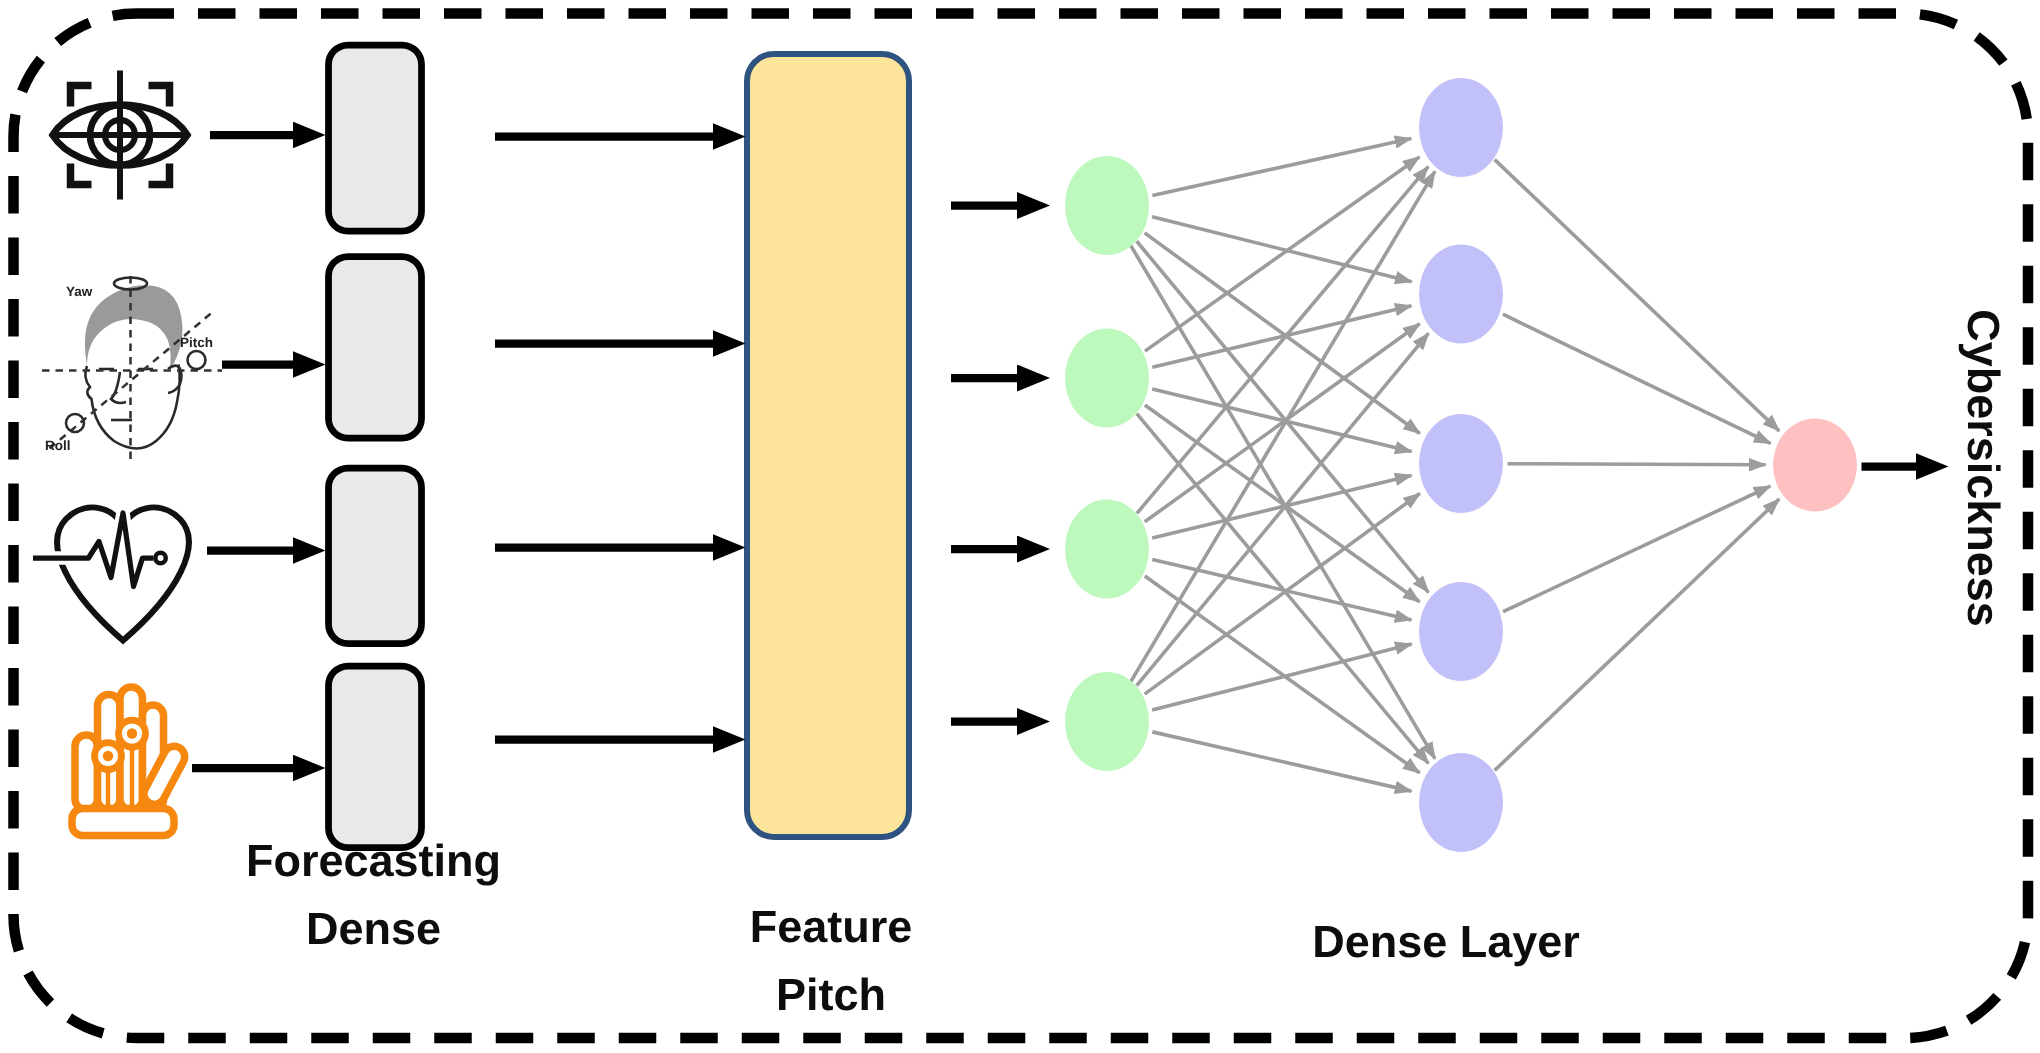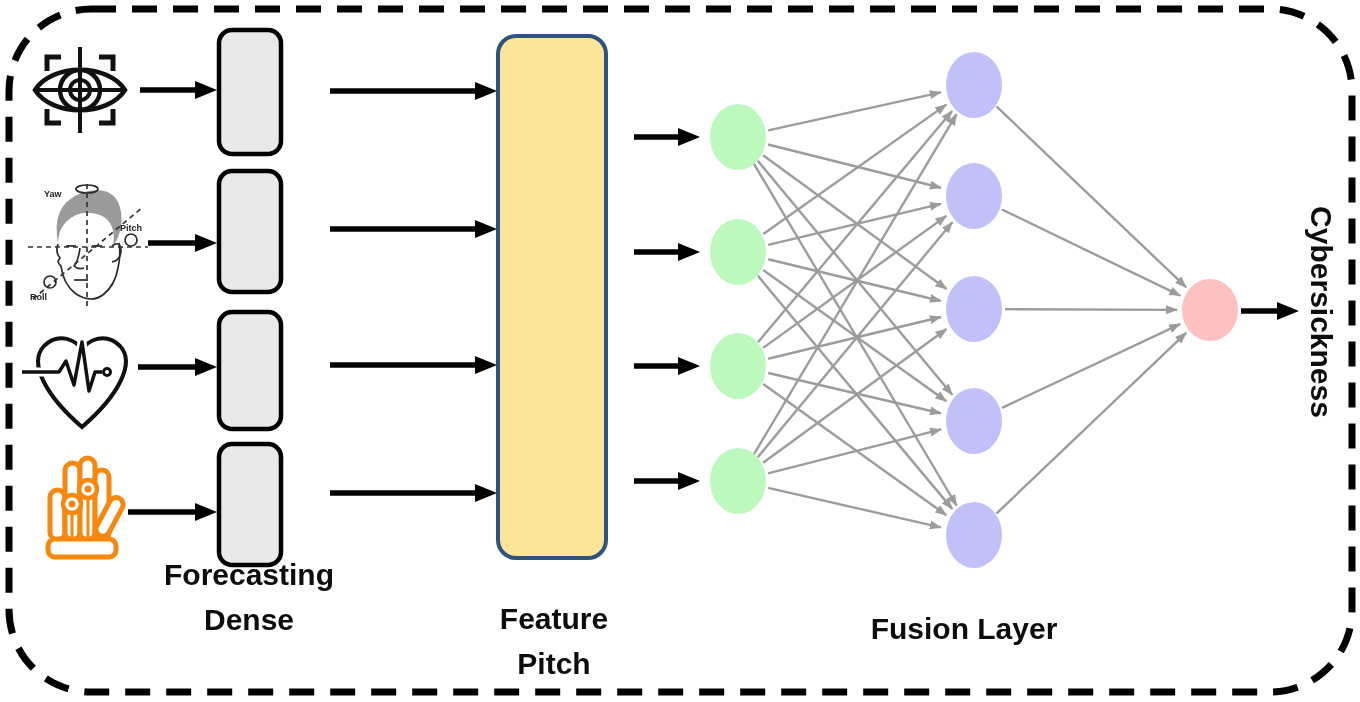--- a/index.html
+++ b/index.html
@@ -163,16 +163,16 @@
   <div class="diagram-label" style="left:249px;top:552px;">
     <div>Forecasting</div>
     <div>Dense</div>
   </div>
 
   <div class="diagram-label" style="left:554px;top:596px;">
     <div>Feature</div>
     <div>Pitch</div>
   </div>
 
-  <div class="diagram-label" style="left:964px;top:606px;">Fusion Layer</div>
+  <div class="diagram-label" style="left:964px;top:606px;">Dense Layer</div>
 
   <div class="rotated-label" style="left:1321px;top:312px;">Cybersickness</div>
 </div>
 
 </body></html>

